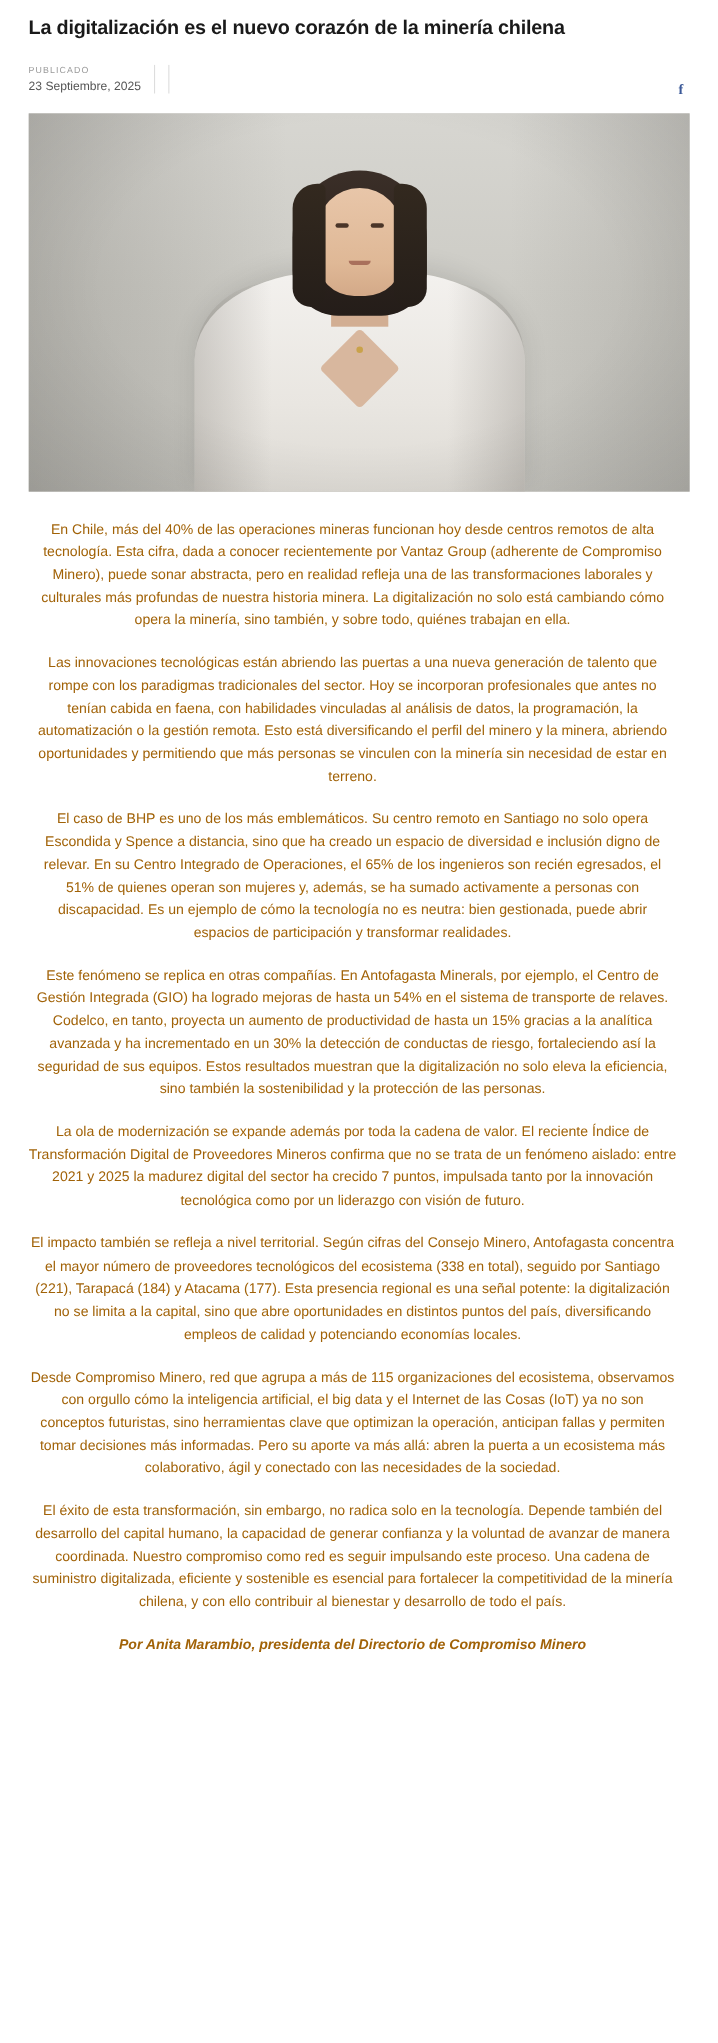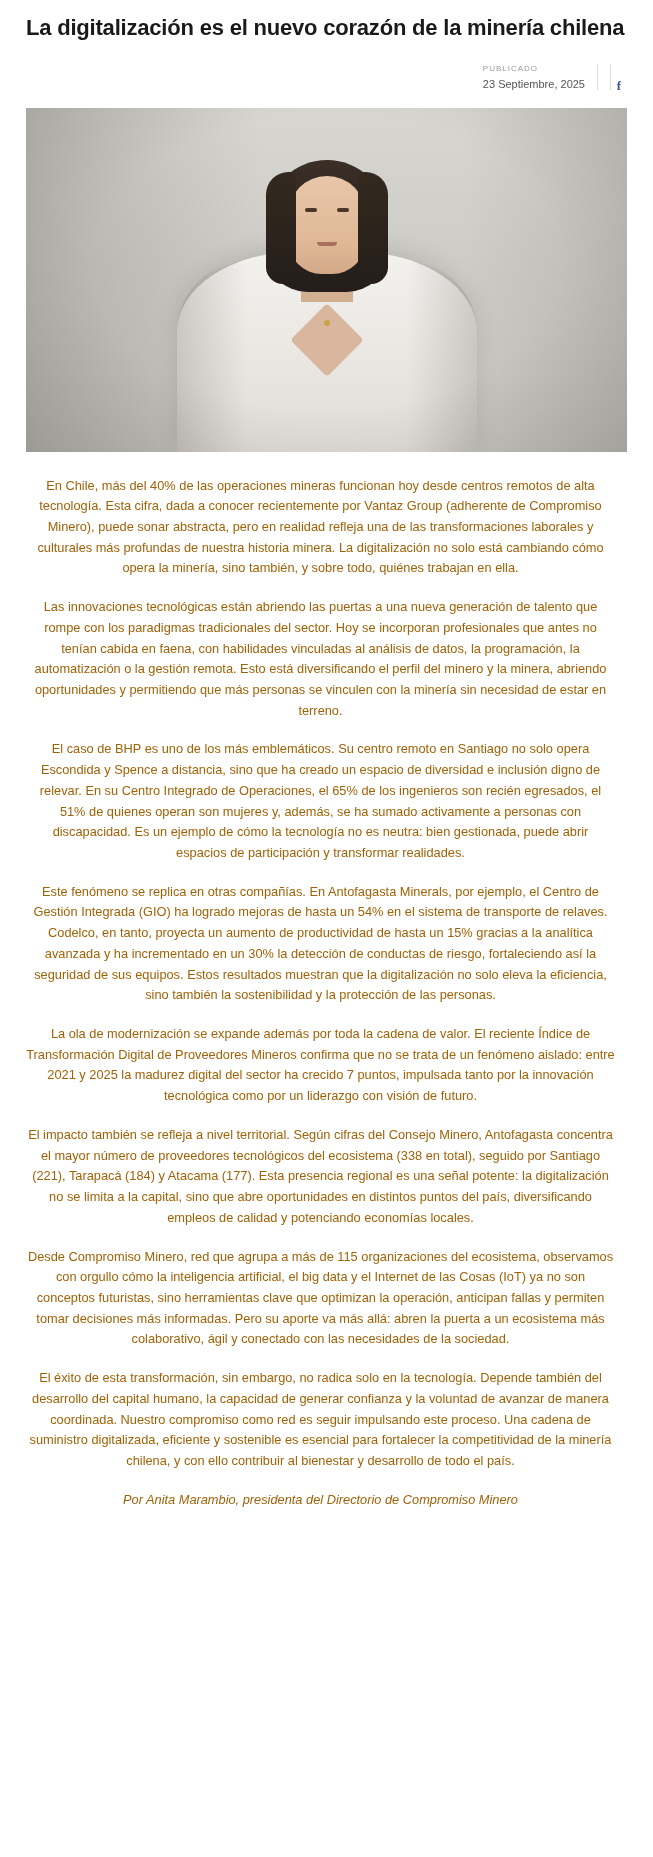--- a/index.html
+++ b/index.html
@@ -13,31 +13,31 @@
     color: #333333;
     -webkit-font-smoothing: antialiased;
   }
   .page {
     width: 653px;
     box-sizing: border-box;
     padding: 14px 26px 26px 26px;
     background: #ffffff;
   }
   .article-title {
-    font-size: 22px;
+    font-size: 18px;
     line-height: 1.25;
     font-weight: bold;
     color: #1a1a1a;
     margin: 0 0 22px 0;
     letter-spacing: -0.2px;
   }
   .meta-bar {
     display: flex;
     align-items: flex-start;
-    justify-content: flex-end;
+    justify-content: space-between;
     border-bottom: none;
     margin-bottom: 14px;
     margin-top: 14px;
   }
   .meta-left {
     display: flex;
     align-items: stretch;
   }
   .meta-block {
     padding-right: 10px;
@@ -231,21 +231,21 @@
   .body-copy p {
     font-size: 12.8px;
     line-height: 1.62;
     color: #a16207;
     margin: 0 12px 18px 0;
     text-align: center;
   }
   .byline {
     font-size: 12.8px;
     line-height: 1.6;
-    font-weight: normal;
+    font-weight: bold;
     font-style: italic;
     color: #2b2b2b;
     margin: 8px 0 0 0;
   }
 </style>
 </head>
 <body>
 
 <div class="page">
 

